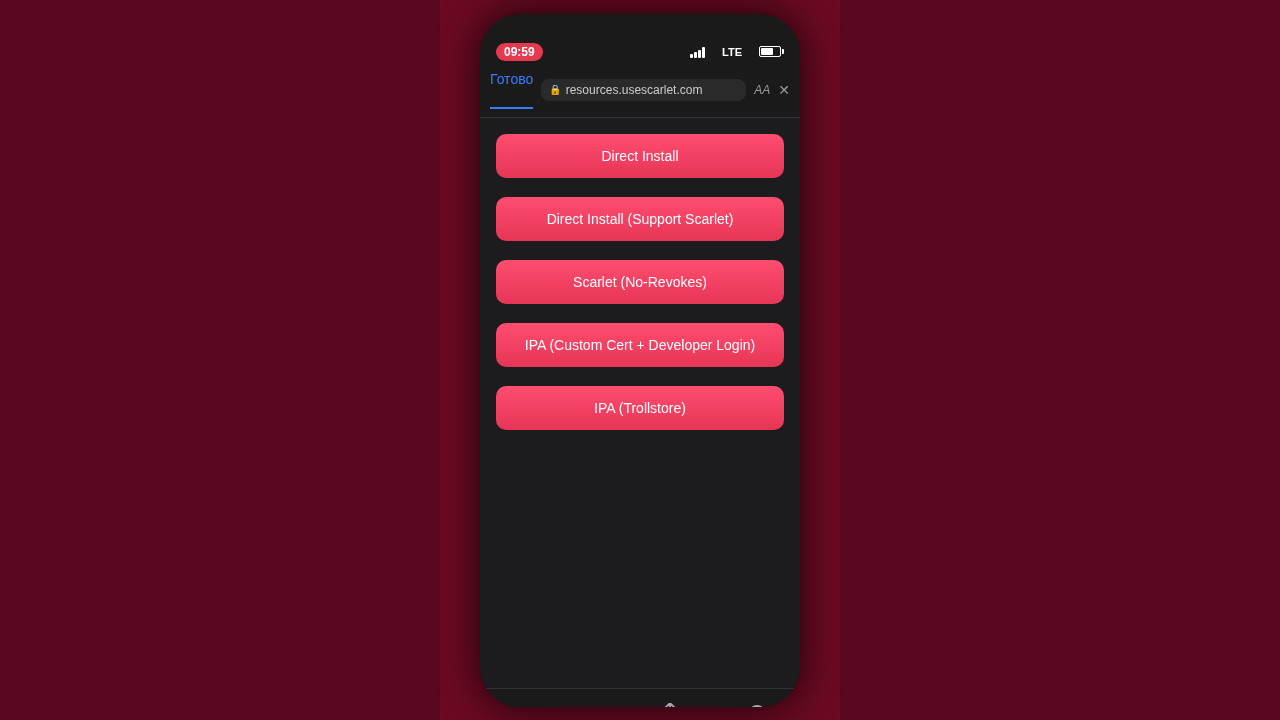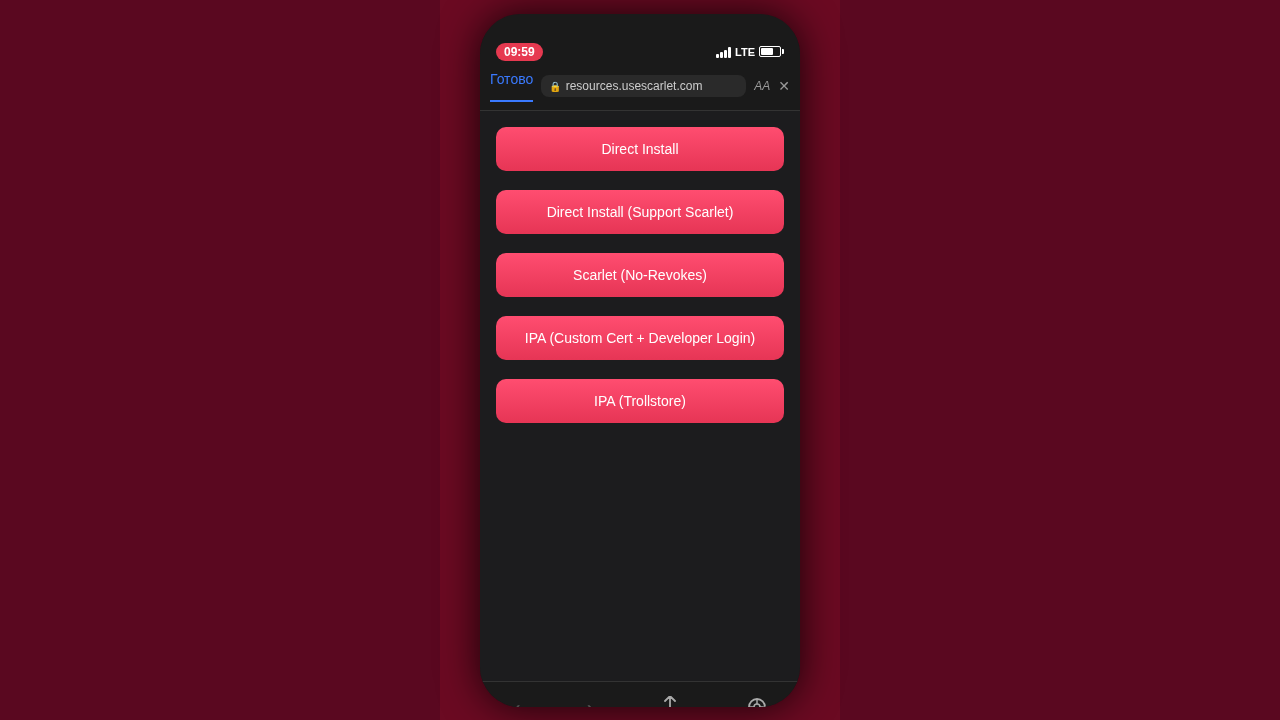--- a/index.html
+++ b/index.html
@@ -58,21 +58,21 @@
       color: white;
       font-size: 12px;
       font-weight: 600;
       padding: 2px 8px;
       border-radius: 10px;
     }
 
     .status-icons {
       display: flex;
       align-items: center;
-      gap: 4px;
+      gap: 17px;
       color: white;
       font-size: 11px;
     }
 
     .signal-bars {
       display: flex;
       align-items: flex-end;
       gap: 1px;
       height: 12px;
     }
@@ -130,21 +130,21 @@
       display: flex;
       align-items: center;
       padding: 4px 10px 8px 10px;
       gap: 8px;
     }
 
     .nav-gotovo {
       color: #3a7aff;
       font-size: 14px;
       border-bottom: 2px solid #3a7aff;
-      padding-bottom: 13px;
+      padding-bottom: 20px;
     }
 
     .url-bar {
       flex: 1;
       display: flex;
       align-items: center;
       background: #2a2a2a;
       border-radius: 8px;
       padding: 4px 8px;
       gap: 4px;

